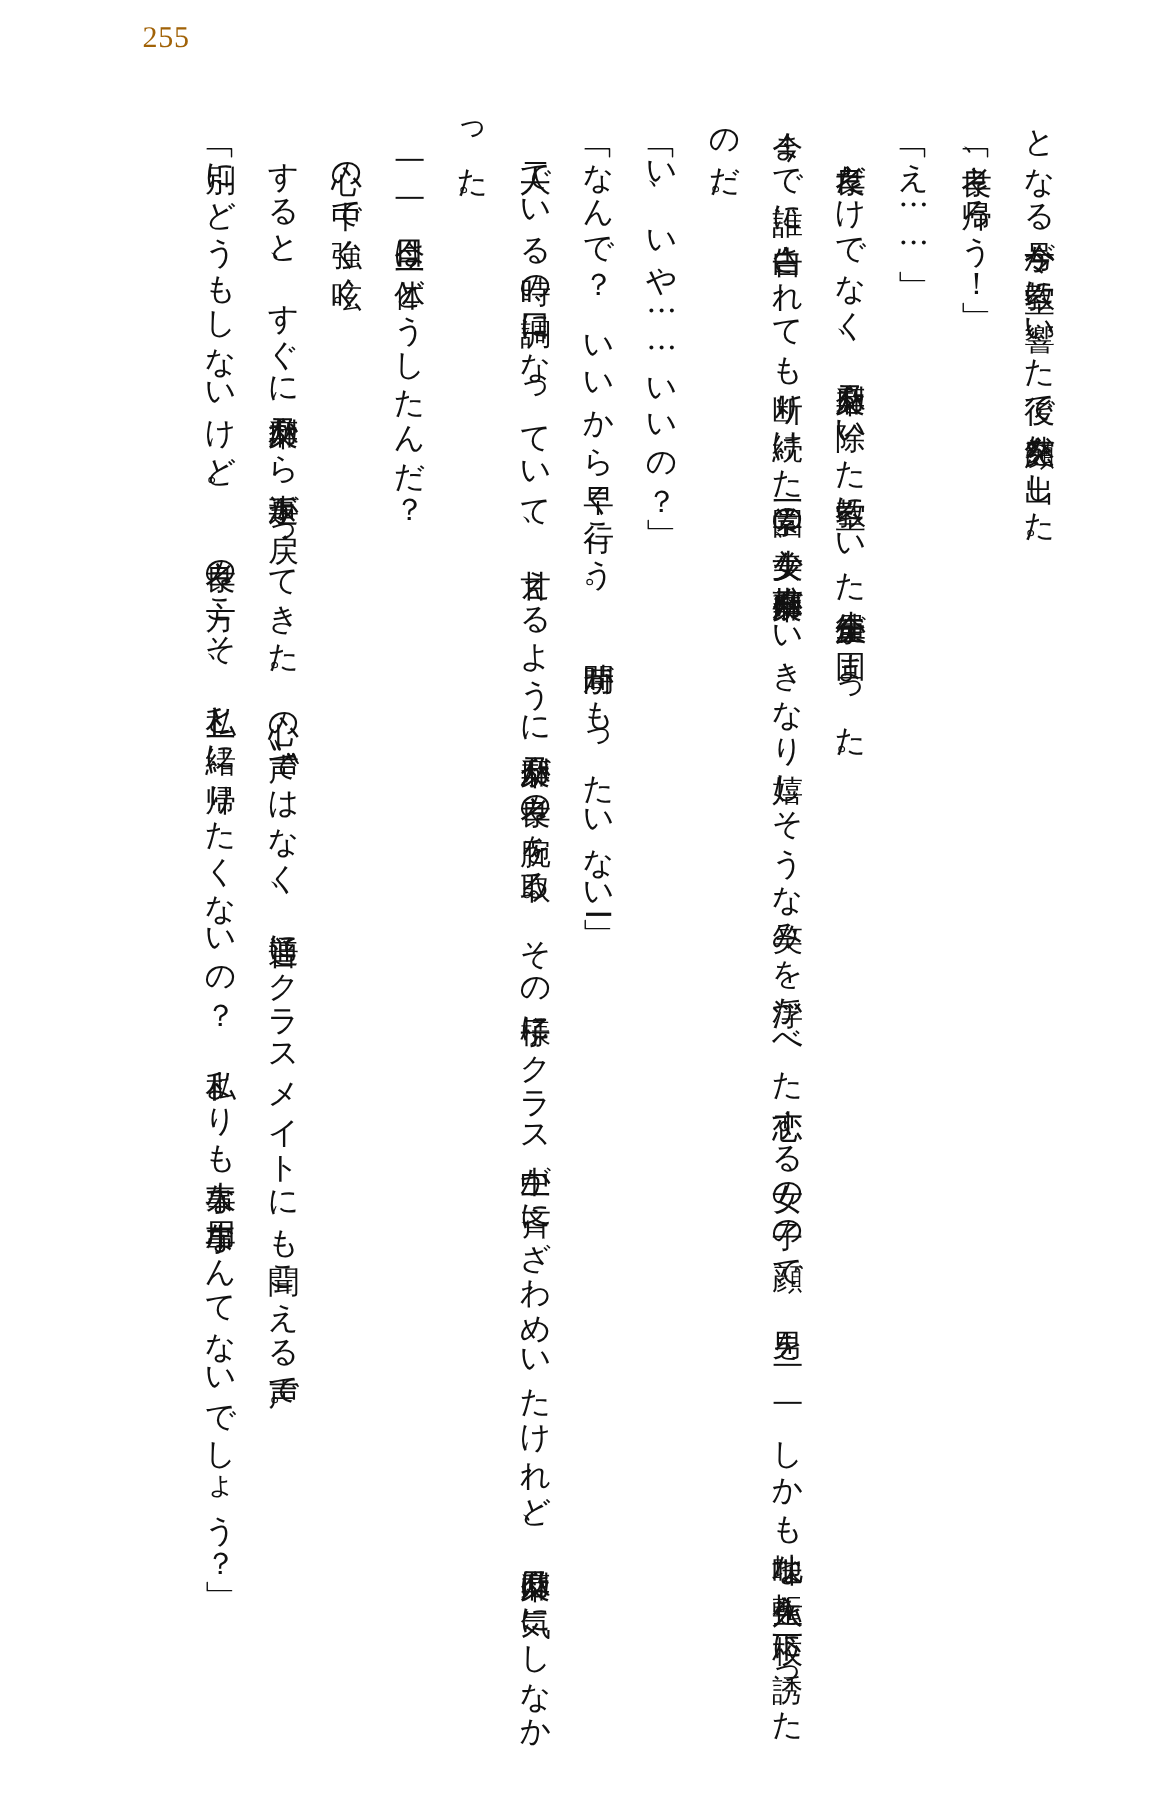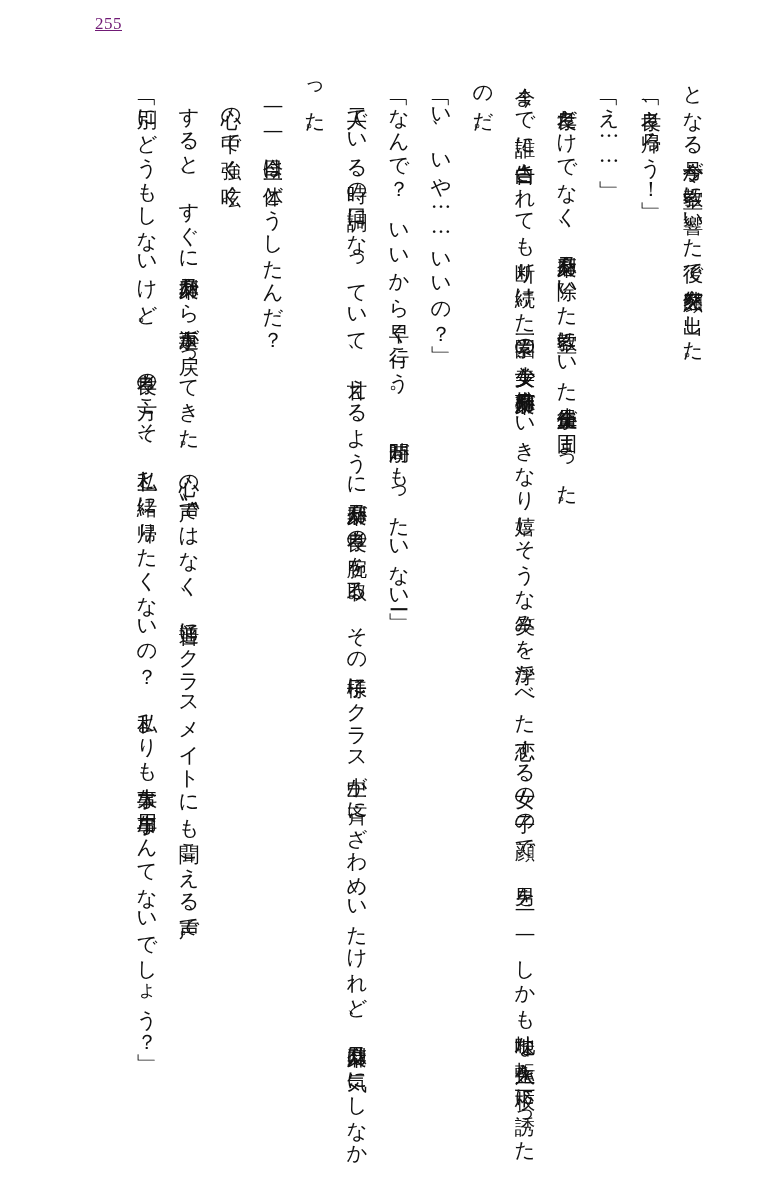--- a/index.html
+++ b/index.html
@@ -17,25 +17,24 @@
   .page {
     position: relative;
     width: 772px;
     height: 1200px;
     box-sizing: border-box;
   }
   .page-number {
     position: absolute;
     top: 14px;
     left: 95px;
-    font-size: 17px;
+    font-size: 20px;
     letter-spacing: 0.5px;
-    color: #701a75;
+    color: #a16207;
     font-family: "Liberation Serif", "DejaVu Serif", serif;
-    text-decoration: underline;
   }
   .body-text {
     position: absolute;
     top: 72px;
     right: 58px;
     height: 1090px;
     writing-mode: vertical-rl;
     text-orientation: upright;
     -webkit-writing-mode: vertical-rl;
     font-size: 20.5px;

